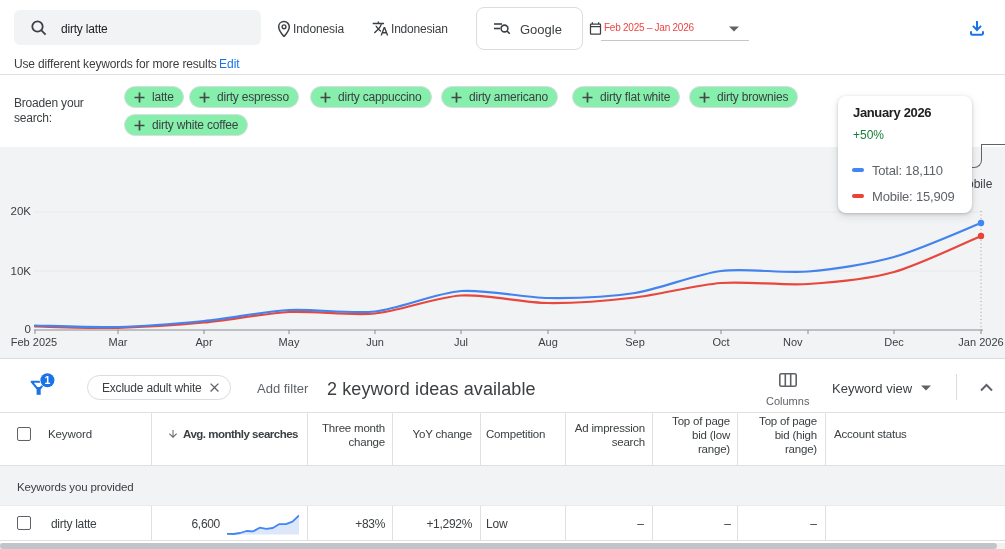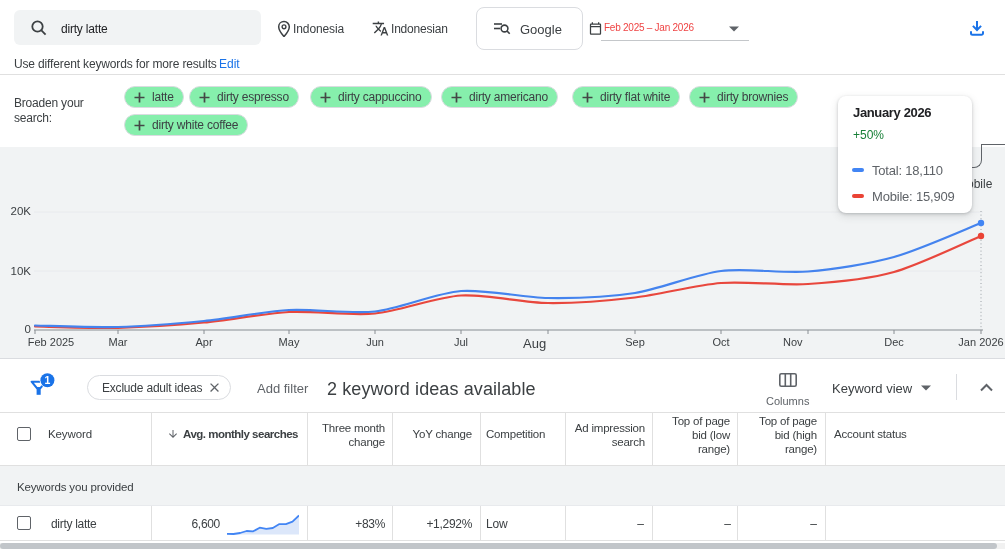--- a/index.html
+++ b/index.html
@@ -85,27 +85,27 @@
   <line x1="981" y1="64" x2="981" y2="183" stroke="#9aa0a6" stroke-width="1" stroke-dasharray="1,2.6"></line>
   <path d="M35,179.5 C46.9,179.7 93.9,181.4 118,180.8 C142.1,180.2 179.6,177.8 204,175.5 C228.4,173.2 264.6,166.3 289,165 C313.4,163.7 350.4,168.9 375,166.5 C399.6,164.1 436.3,150.0 461,148.5 C485.7,147.0 523.1,155.7 548,156 C572.9,156.3 610.3,153.4 635,150.5 C659.7,147.6 696.3,137.9 721,136 C745.7,134.1 783.3,138.6 808,137 C832.7,135.4 869.3,131.9 894,125 C918.7,118.1 968.6,94.1 981,89" fill="none" stroke="#e8473d" stroke-width="2.2" stroke-linejoin="round" stroke-linecap="round"></path>
   <path d="M35,178.5 C46.9,178.7 93.9,180.6 118,180 C142.1,179.4 179.6,176.4 204,174 C228.4,171.6 264.6,164.4 289,163 C313.4,161.6 350.4,167.2 375,164.5 C399.6,161.8 436.3,145.9 461,144 C485.7,142.1 523.1,150.7 548,151 C572.9,151.3 610.3,149.9 635,146 C659.7,142.1 696.3,127.1 721,124 C745.7,120.9 783.3,126.5 808,124.5 C832.7,122.5 869.3,116.9 894,110 C918.7,103.1 968.6,80.9 981,76" fill="none" stroke="#4483ee" stroke-width="2.2" stroke-linejoin="round" stroke-linecap="round"></path>
   <circle cx="981" cy="76" r="3.2" fill="#4285f4"></circle>
   <circle cx="981" cy="89" r="3.2" fill="#ea4335"></circle>
 </svg>
 <div class="t r" style="left:1px;top:205px;width:30px;font-size:11.5px">20K</div>
 <div class="t r" style="left:1px;top:265px;width:30px;font-size:11.5px">10K</div>
 <div class="t r" style="left:1px;top:323px;width:30px;font-size:11.5px">0</div>
 
-<div class="t" style="left:26px;top:336px;width:50px;font-size:11px;text-align:center">Feb 2025</div>
+<div class="t" style="left:9px;top:336px;width:50px;font-size:11px;text-align:center">Feb 2025</div>
 <div class="t" style="left:93px;top:336px;width:50px;font-size:11px;text-align:center">Mar</div>
 <div class="t" style="left:179px;top:336px;width:50px;font-size:11px;text-align:center">Apr</div>
 <div class="t" style="left:264px;top:336px;width:50px;font-size:11px;text-align:center">May</div>
 <div class="t" style="left:350px;top:336px;width:50px;font-size:11px;text-align:center">Jun</div>
 <div class="t" style="left:436px;top:336px;width:50px;font-size:11px;text-align:center">Jul</div>
-<div class="t" style="left:523px;top:336px;width:50px;font-size:13px;text-align:left">Aug</div>
+<div class="t" style="left:523px;top:336px;width:50px;font-size:11px;text-align:center">Aug</div>
 <div class="t" style="left:610px;top:336px;width:50px;font-size:11px;text-align:center">Sep</div>
 <div class="t" style="left:696px;top:336px;width:50px;font-size:11px;text-align:center">Oct</div>
 <div class="t" style="left:783px;top:336px;width:50px;font-size:11px;">Nov</div>
 <div class="t" style="left:869px;top:336px;width:50px;font-size:11px;text-align:center">Dec</div>
 <div class="t" style="left:956px;top:336px;width:50px;font-size:11px;text-align:center">Jan 2026</div>
 
 <div class="t" style="left:957px;top:177px;font-size:12px">Mobile</div>
 <div class="a" style="left:940px;top:144px;width:42px;height:24px;border-right:1px solid #5f6368;border-bottom:1px solid #5f6368;border-radius:0 0 8px 0"></div>
 <div class="a" style="left:981px;top:144px;width:24px;height:1px;background:#5f6368"></div>
 
@@ -119,21 +119,21 @@
 
 <div class="hline" style="top:358px;background:#dadce0"></div>
 <svg class="a" style="left:28px;top:370px" width="30" height="28" viewBox="0 0 30 28">
   <path d="M3.6,11.7 L17.8,11.7 L12.4,18.2 L8.9,18.2 Z" fill="#fff" stroke="#1a73e8" stroke-width="2.1" stroke-linejoin="round"></path>
   <rect x="8.6" y="17.2" width="4.1" height="7.6" fill="#1a73e8"></rect>
   <circle cx="19.4" cy="10.2" r="7.8" fill="#fff"></circle>
   <circle cx="19.4" cy="10.2" r="7" fill="#1a73e8"></circle>
   <text x="19.4" y="13.8" font-size="10.5" font-weight="700" fill="#fff" text-anchor="middle" font-family="Liberation Sans,sans-serif">1</text>
 </svg>
 <div class="a" style="left:87px;top:375px;width:144px;height:25px;border:1px solid #dadce0;border-radius:13px"></div>
-<div class="t" style="left:102px;top:381px;font-size:12px;letter-spacing:-.2px;color:#3c4043">Exclude adult ideas</div>
+<div class="t" style="left:102px;top:381px;font-size:12px;letter-spacing:-.2px;color:#3c4043">Exclude adult white</div>
 <svg class="a" style="left:207px;top:380px" width="15" height="15" viewBox="0 0 24 24">
     <path d="M19,6.41L17.59,5L12,10.59L6.41,5L5,6.41L10.59,12L5,17.59L6.41,19L12,13.41L17.59,19L19,17.59L13.41,12L19,6.41z" fill="#5f6368"></path>
   </svg>
 <div class="t" style="left:257px;top:381px;font-size:13px;color:#5f6368">Add filter</div>
 <div class="t" style="left:327px;top:379px;font-size:18px;letter-spacing:.1px;color:#3c4043">2 keyword ideas available</div>
 
 <svg class="a" style="left:779px;top:373px" width="18" height="14" viewBox="0 0 18 14">
     <rect x="0.8" y="0.8" width="16.4" height="12.4" rx="1.5" fill="none" stroke="#5f6368" stroke-width="1.6"></rect>
     <line x1="6.3" y1="0.8" x2="6.3" y2="13.2" stroke="#5f6368" stroke-width="1.6"></line>
     <line x1="11.7" y1="0.8" x2="11.7" y2="13.2" stroke="#5f6368" stroke-width="1.6"></line>

